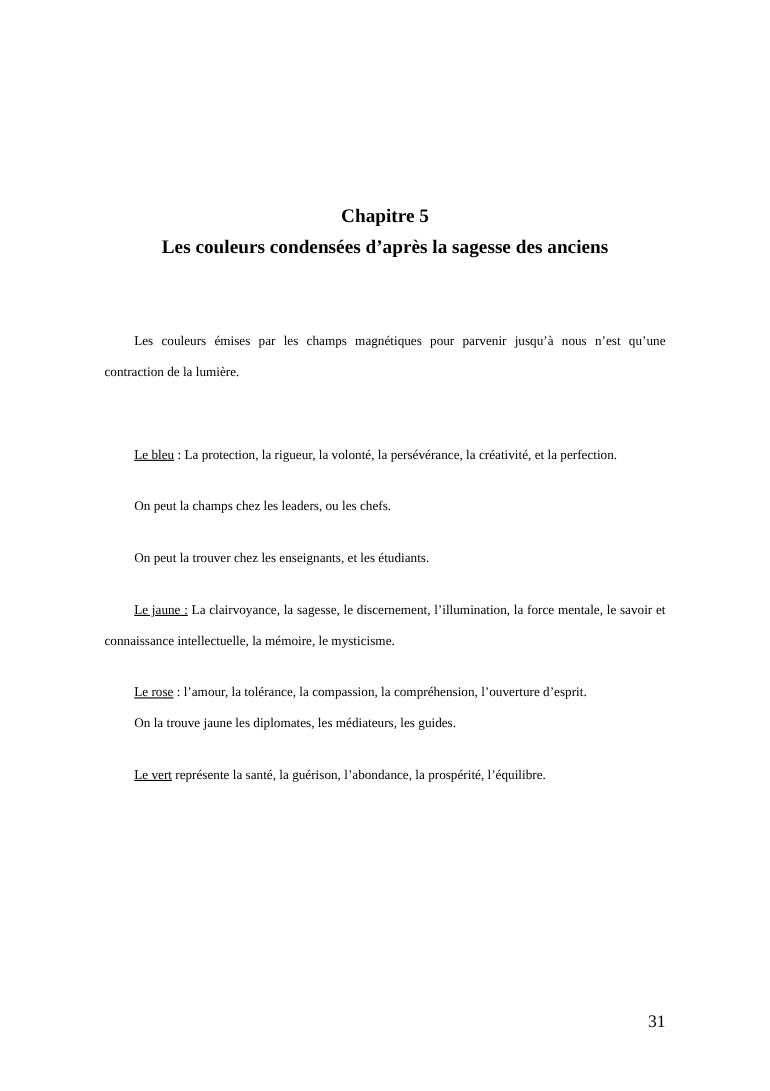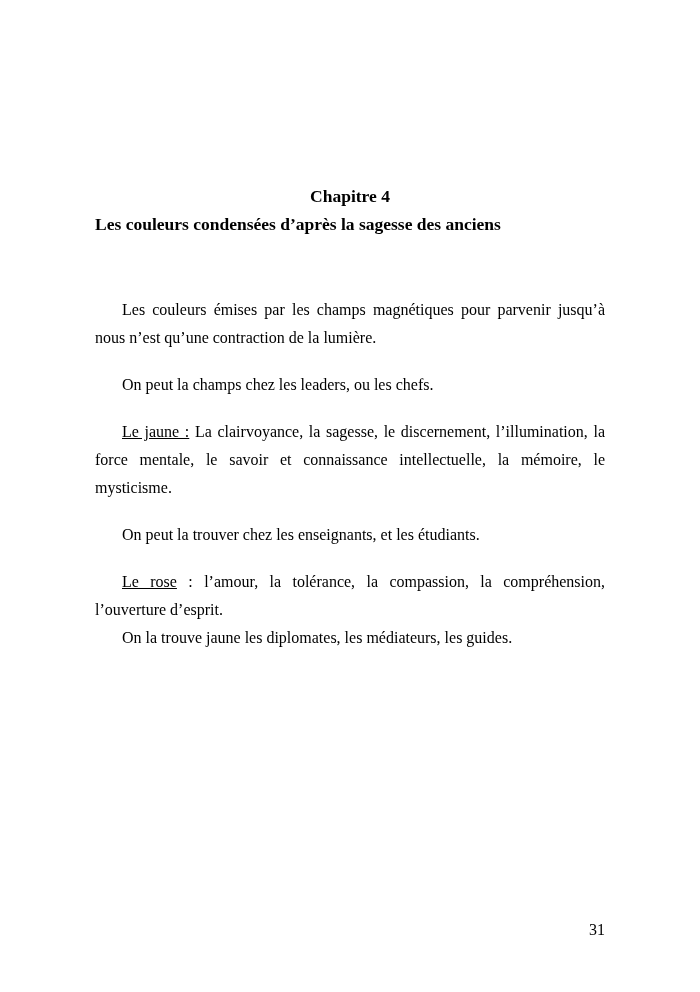--- a/index.html
+++ b/index.html
@@ -21,29 +21,30 @@
     padding: 182px 95px 0 95px;
     box-sizing: border-box;
   }
   .chapter-heading {
     text-align: center;
     font-weight: bold;
     font-size: 17.5px;
     line-height: 28px;
   }
   .chapter-title {
+    text-align: center;
     font-weight: bold;
     font-size: 17.5px;
     line-height: 28px;
   }
   .content {
     margin-top: 58px;
   }
   p.para {
-    font-size: 16px;
+    font-size: 12px;
     line-height: 28px;
     text-align: justify;
     text-indent: 27px;
     margin: 0 0 19px 0;
   }
   p.para.gap-lg {
     margin-top: 47px;
   }
   p.para.no-gap-bottom {
     margin-bottom: 0;
@@ -57,38 +58,40 @@
     bottom: 52px;
     font-size: 16px;
     line-height: 20px;
   }
 </style>
 </head>
 <body>
 
 <div class="page">
 
-  <div class="chapter-heading">Chapitre 4</div>
+  <div class="chapter-heading">Chapitre 5</div>
 
   <div class="chapter-title">Les couleurs condensées d’après la sagesse des anciens</div>
 
   <div class="content">
 
     <p class="para"><span>Les couleurs émises par les champs magnétiques pour parvenir jusqu’à nous n’est qu’une contraction de la lumière.</span></p>
 
+    <p class="para gap-lg"><span class="underline">Le bleu</span><span> : La protection, la rigueur, la volonté, la persévérance, la créativité, et la perfection.</span></p>
 
     <p class="para"><span>On peut la champs chez les leaders, ou les chefs.</span></p>
 
 
+    <p class="para"><span>On peut la trouver chez les enseignants, et les étudiants.</span></p>
+
     <p class="para"><span class="underline">Le jaune :</span><span> La clairvoyance, la sagesse, le discernement, l’illumination, la force mentale, le savoir et connaissance intellectuelle, la mémoire, le mysticisme.</span></p>
-
-    <p class="para"><span>On peut la trouver chez les enseignants, et les étudiants.</span></p>
 
     <p class="para no-gap-bottom"><span class="underline">Le rose</span><span> : l’amour, la tolérance, la compassion, la compréhension, l’ouverture d’esprit.</span></p>
 
     <p class="para"><span>On la trouve jaune les diplomates, les médiateurs, les guides.</span></p>
 
+    <p class="para"><span class="underline">Le vert</span><span> représente la santé, la guérison, l’abondance, la prospérité, l’équilibre.</span></p>
 
   </div>
 
   <div class="page-number">31</div>
 
 </div>
 
 </body></html>

